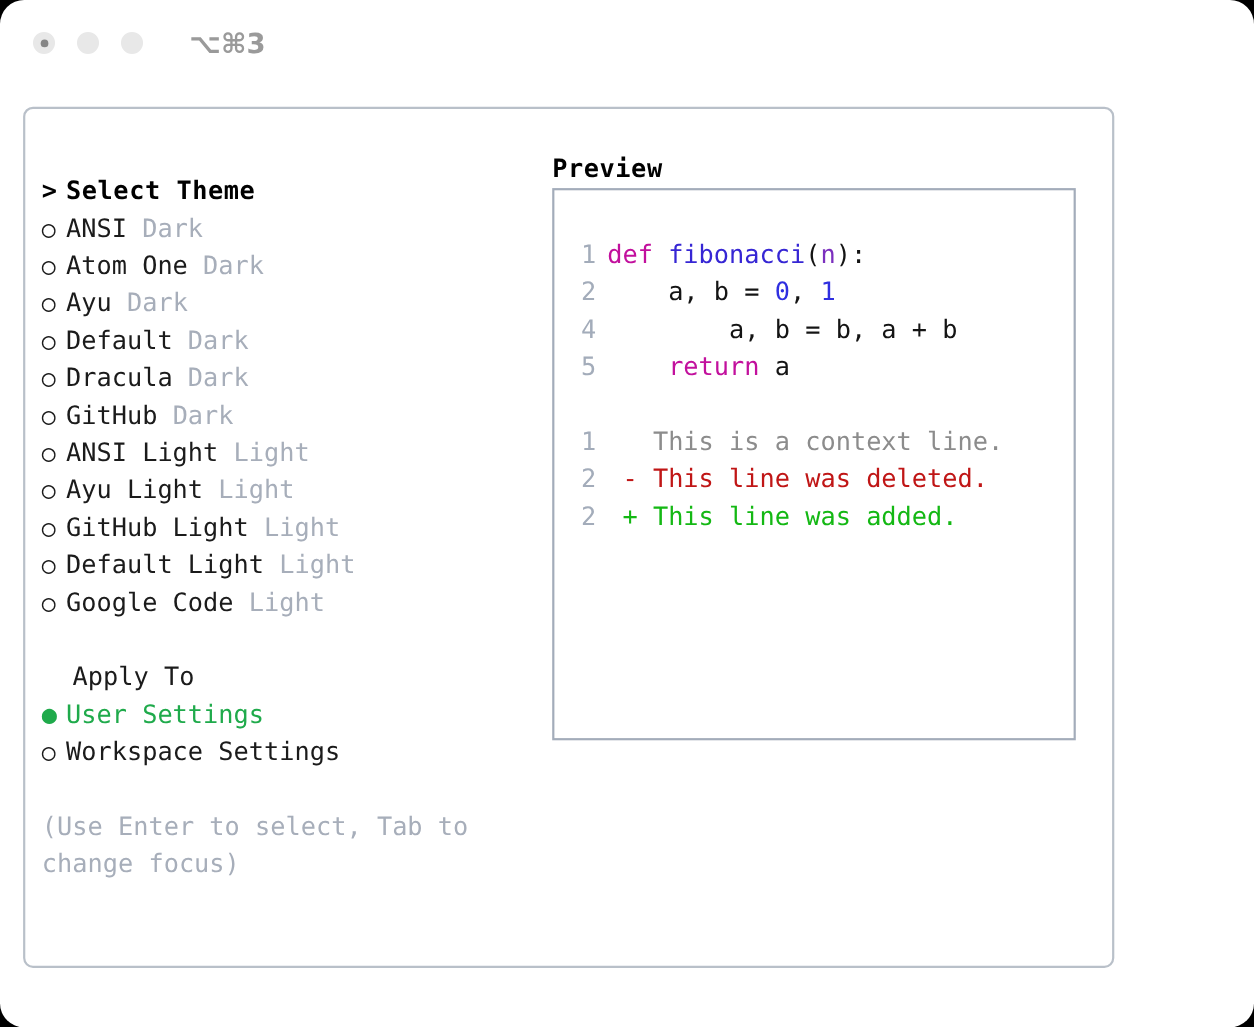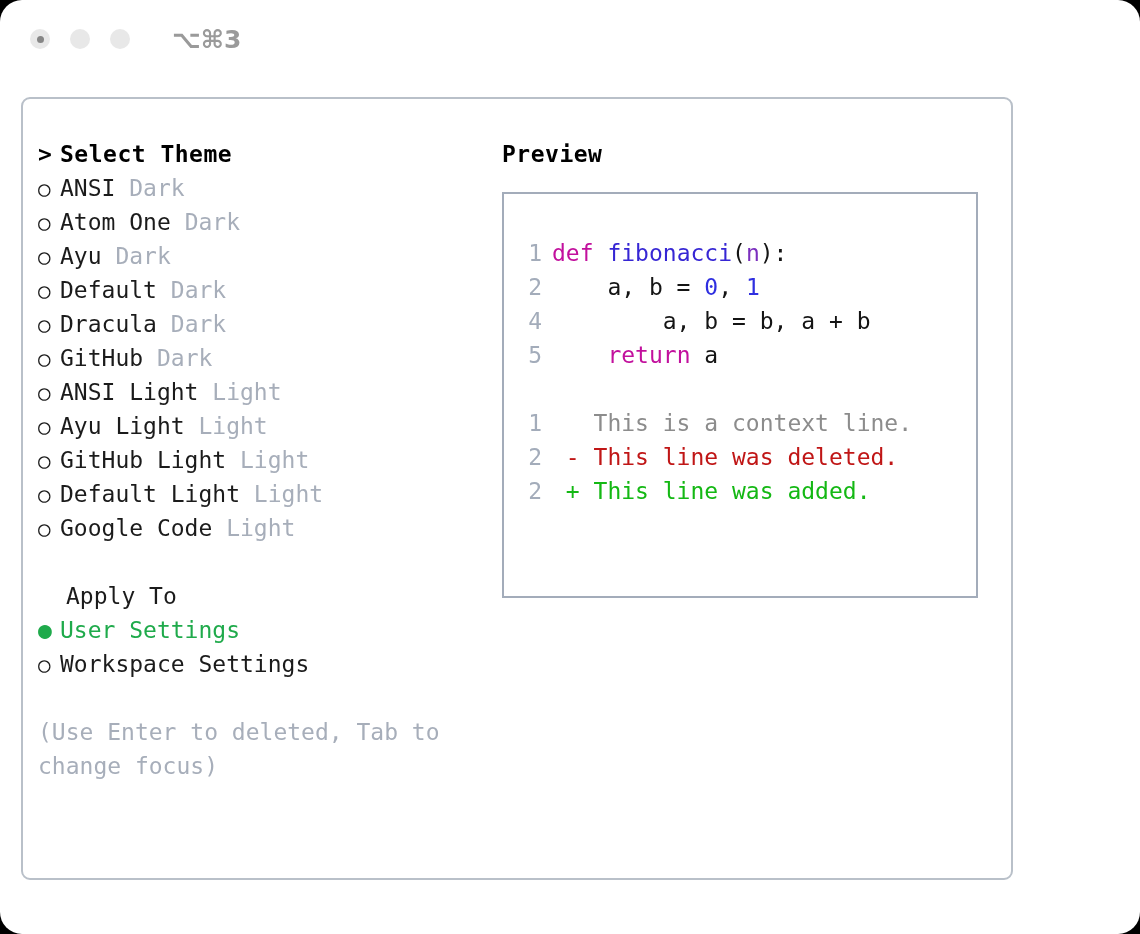--- a/index.html
+++ b/index.html
@@ -98,20 +98,21 @@
     height: 34px;
     line-height: 34px;
     font-size: 23px;
     white-space: nowrap;
     color: #1b1b1b;
   }
   .heading {
     font-weight: 700;
     color: #000000;
     letter-spacing: 0.5px;
+    margin-top: 20px;
   }
   .marker {
     display: inline-block;
     width: 22px;
     text-align: left;
   }
   .marker.sel { color: #1faa4b; }
   .marker.unsel { color: #1b1b1b; font-size: 21px; }
   .label-name { color: #1b1b1b; }
   .label-name.sel { color: #1faa4b; }
@@ -137,23 +138,22 @@
     width: 500px;
   }
   .preview-title {
     font-size: 23px;
     line-height: 34px;
     font-weight: 700;
     color: #000000;
     letter-spacing: 0.5px;
   }
   .code-box {
-    margin-top: 21px;
     width: 476px;
-    height: 406px;
+    height: 502px;
     border: 2px solid #a3acba;
     box-sizing: border-box;
     background: #ffffff;
     padding: 42px 0 10px 12px;
   }
   .code-line {
     height: 34px;
     line-height: 34px;
     font-size: 23px;
     white-space: pre;
@@ -219,21 +219,21 @@
           <span>Apply To</span>
         </div>
 
         <div id="apply-to-list">
             <div class="row"><span class="marker sel">●</span><span class="label-name sel">User Settings</span></div>
             <div class="row"><span class="marker unsel">○</span><span class="label-name">Workspace Settings</span></div>
           </div>
 
         <div class="spacer-row"></div>
 
-        <div class="hint">(Use Enter to deleted, Tab to
+        <div class="hint">(Use Enter to select, Tab to
 change focus)</div>
       </div>
 
       <div class="right-col">
         <div class="preview-title">Preview</div>
         <div class="code-box" id="code-box">
             <div class="code-line"><span class="ln">1</span><span class="kw">def </span><span class="fn">fibonacci</span><span class="plain">(</span><span class="builtin">n</span><span class="plain">):</span></div>
             <div class="code-line"><span class="ln">2</span><span class="plain">    a, b = </span><span class="num">0</span><span class="plain">, </span><span class="num">1</span></div>
             <div class="code-line"><span class="ln">4</span><span class="plain">        a, b = b, a + b</span></div>
             <div class="code-line"><span class="ln">5</span><span class="plain">    </span><span class="kw">return</span><span class="plain"> a</span></div>

